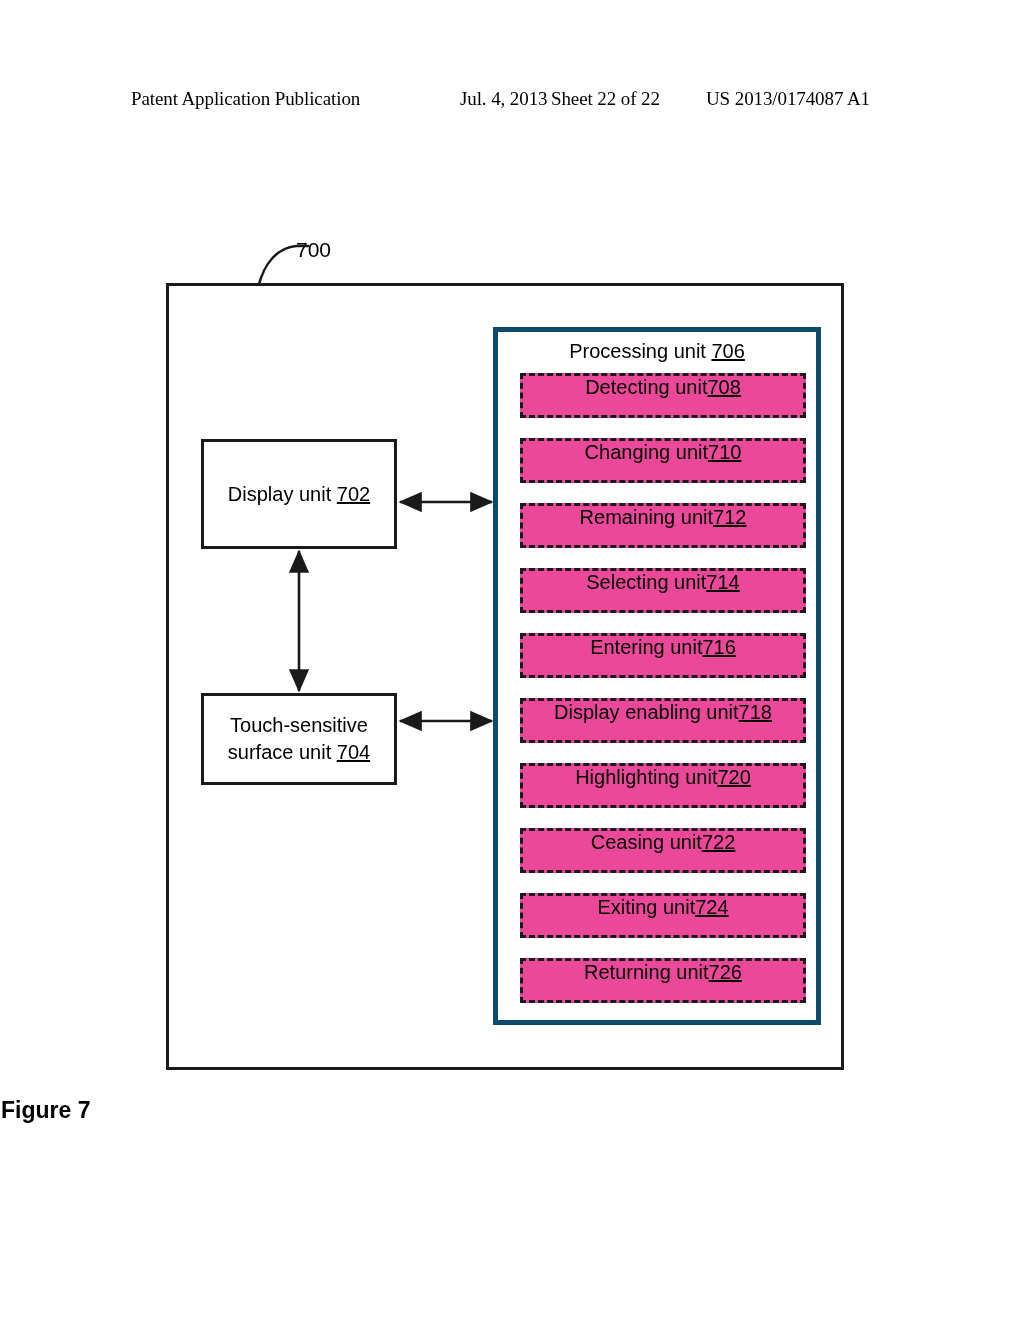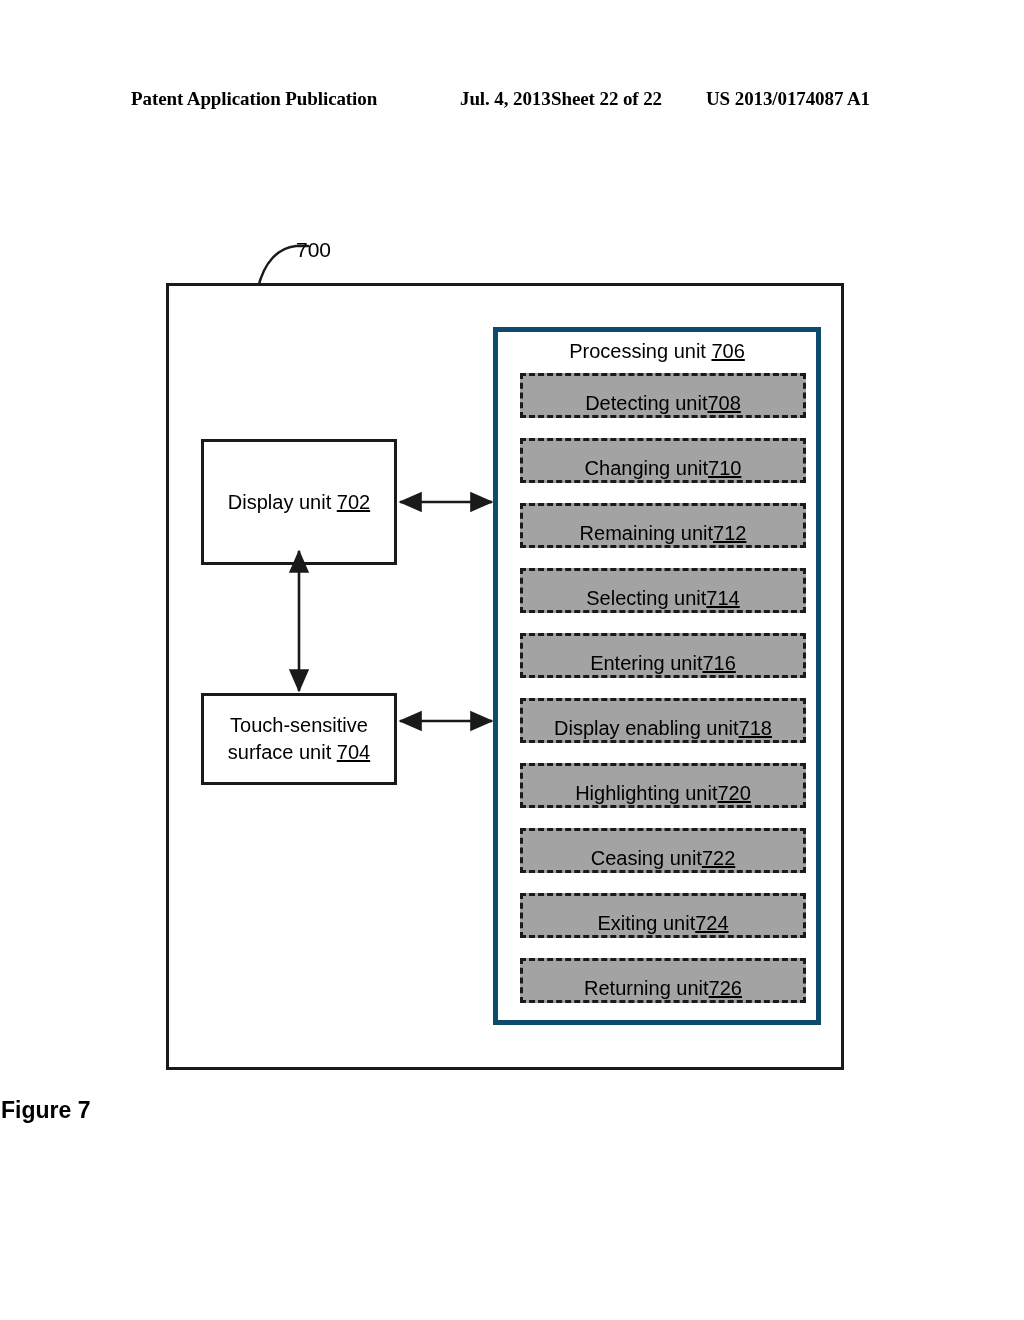--- a/index.html
+++ b/index.html
@@ -17,21 +17,21 @@
   }
 
   
   .page-header {
     position: absolute;
     left: 0;
     top: 88px;
     width: 1024px;
     height: 28px;
     font-family: "Liberation Serif", serif;
-    font-weight: bold;
+    font-weight: normal;
     font-size: 19px;
     letter-spacing: -0.1px;
     white-space: nowrap;
   }
   .hdr-pub   { position: absolute; left: 131px;  top: 0; }
   .hdr-date  { position: absolute; left: 460px;  top: 0; }
   .hdr-sheet { position: absolute; left: 551px;  top: 0; }
   .hdr-num   { position: absolute; left: 706px;  top: 0; }
 
   
@@ -85,21 +85,21 @@
     justify-content: center;
     text-align: center;
     font-size: 20px;
     line-height: 1.35;
     padding: 4px 8px;
   }
   #display-unit-box {
     left: 200px;
     top: 439px;
     width: 196px;
-    height: 126px;
+    height: 110px;
   }
   #touch-surface-box {
     left: 200px;
     top: 693px;
     width: 196px;
     height: 92px;
     text-align: center;
   }
   .unit-text { white-space: pre-line; }
   .refnum { text-decoration: underline; }
@@ -127,23 +127,23 @@
     position: absolute;
     left: 22px;
     top: 41px;
     width: 286px;
   }
   .sub-unit {
     box-sizing: border-box;
     width: 286px;
     height: 45px;
     border: 3px dashed #1a1a1a;
-    background: #a3a3a3;
+    background: #ec4899;
     display: flex;
-    align-items: flex-end;
+    align-items: flex-start;
     justify-content: center;
     text-align: center;
     font-size: 20px;
     margin-bottom: 20px;
   }
   .sub-unit:last-child { margin-bottom: 0; }
 
   
   .arrow-layer {
     position: absolute;

